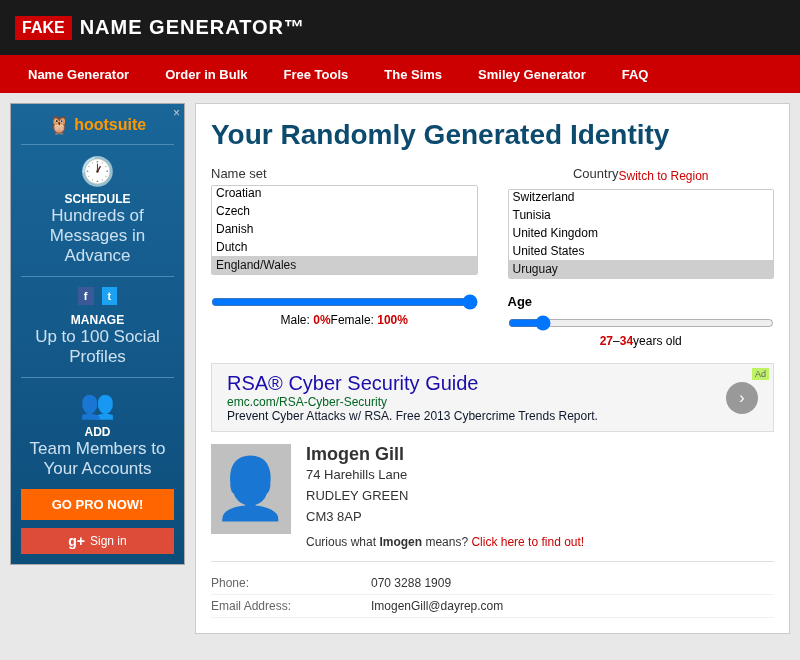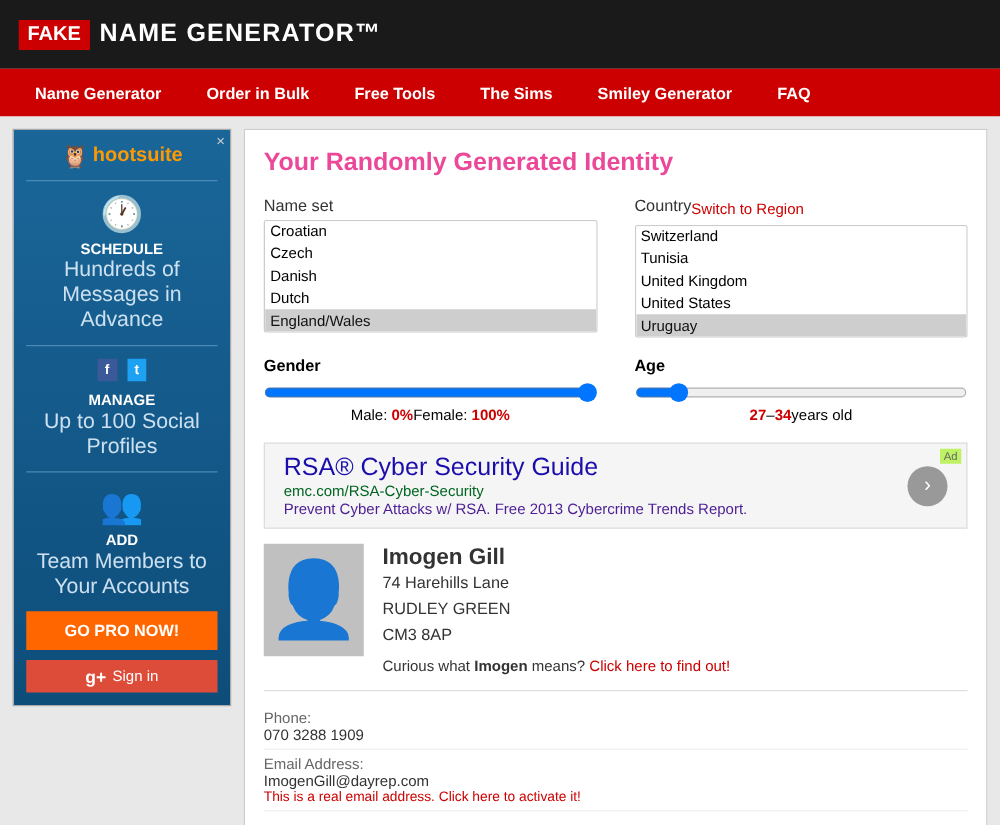--- a/index.html
+++ b/index.html
@@ -29,27 +29,27 @@
     .ad-title { font-weight: bold; font-size: 12px; color: white; }
     .ad-desc { font-size: 17px; color: #cce0f0; }
     .go-pro-btn { background: #ff6600; color: white; font-weight: bold; padding: 8px 15px; margin: 8px 0; cursor: pointer; font-size: 13px; display: block; width: 100%; border: none; text-align: center; }
     .gplus-btn { background: #dd4b39; color: white; font-size: 12px; padding: 5px 10px; display: flex; align-items: center; gap: 5px; justify-content: center; cursor: pointer; border: none; width: 100%; }
     .gplus-icon { font-weight: bold; font-size: 14px; }
     .divider-line { border-top: 1px solid #4a8ab5; margin: 6px 0; }
 
     
     #content { flex: 1; background: white; border: 1px solid #ccc; padding: 15px; }
 
-    .section-title { font-size: 20px; font-weight: bold; color: #ec4899; margin-bottom: 15px; }
+    .section-title { font-size: 28px; font-weight: bold; color: #0c4a6e; margin-bottom: 15px; }
 
     
     .form-row { display: flex; gap: 30px; margin-bottom: 15px; }
     .form-group { flex: 1; }
     .form-label { font-weight: normal; font-size: 13px; margin-bottom: 4px; color: #333; }
-    .form-label-row { display: flex; justify-content: flex-start; align-items: center; margin-bottom: 4px; }
+    .form-label-row { display: flex; justify-content: center; align-items: center; margin-bottom: 4px; }
     .switch-link { color: #cc0000; font-size: 12px; cursor: pointer; }
 
     select { width: 100%; height: 90px; border: 1px solid #ccc; font-size: 12px; }
     select option { padding: 2px 4px; }
 
     
     .slider-row { display: flex; gap: 30px; margin-bottom: 15px; align-items: flex-start; }
     .slider-group { flex: 1; }
     .slider-label { font-weight: bold; font-size: 13px; margin-bottom: 6px; }
     input[type=range] { width: 100%; }
@@ -60,37 +60,37 @@
     .btn-row { display: flex; gap: 10px; align-items: center; margin-bottom: 15px; }
     .btn-generate { background: #cc0000; color: white; font-weight: bold; padding: 7px 16px; border: none; cursor: pointer; font-size: 13px; }
     .btn-basic { background: none; border: none; color: #333; cursor: pointer; font-size: 13px; }
 
     
     .ad-banner { background: #f5f5f5; border: 1px solid #ddd; padding: 8px 15px; margin-bottom: 12px; position: relative; display: flex; align-items: center; gap: 10px; }
     .ad-badge { position: absolute; top: 4px; right: 4px; background: #bef264; color: #666; font-size: 9px; padding: 1px 3px; }
     .ad-content { flex: 1; }
     .ad-title-main { font-size: 20px; color: #1a0dab; font-weight: normal; cursor: pointer; }
     .ad-url { color: #006621; font-size: 12px; }
-    .ad-desc-text { font-size: 12px; color: #4c1d95; }
+    .ad-desc-text { font-size: 12px; color: #0f172a; }
     .ad-arrow-btn { background: #999; color: white; border-radius: 50%; width: 32px; height: 32px; display: flex; align-items: center; justify-content: center; font-size: 16px; cursor: pointer; border: none; min-width: 32px; }
 
     
     .profile-section { display: flex; gap: 15px; margin-top: 10px; }
     .avatar-box { width: 80px; min-width: 80px; height: 90px; background: #c0c0c0; display: flex; align-items: center; justify-content: center; overflow: hidden; }
     .avatar-silhouette { font-size: 60px; color: #888; line-height: 1; }
     .profile-info { flex: 1; }
     .profile-name { font-size: 18px; font-weight: bold; color: #333; }
     .profile-address { color: #333; font-size: 13px; line-height: 1.6; }
     .name-meaning { font-size: 12px; color: #333; margin-top: 8px; }
     .name-bold { font-weight: bold; }
     .name-link { color: #cc0000; cursor: pointer; }
 
     
     .details-table { margin-top: 12px; border-top: 1px solid #e0e0e0; padding-top: 10px; }
-    .detail-row { display: flex; padding: 4px 0; border-bottom: 1px solid #f0f0f0; flex-direction: column; }
+    .detail-row { display: flex; padding: 4px 0; border-bottom: 1px solid #f0f0f0; }
     .detail-label { width: 160px; color: #666; font-size: 12px; }
     .detail-value { color: #333; font-size: 12px; }
     .detail-sub { color: #cc0000; font-size: 11px; cursor: pointer; }
 
     
     .ad-social-icons { display: flex; gap: 8px; justify-content: center; margin: 8px 0; }
     .social-icon-fb { background: #3b5998; color: white; padding: 3px 6px; font-size: 11px; font-weight: bold; }
     .social-icon-tw { background: #1da1f2; color: white; padding: 3px 6px; font-size: 11px; font-weight: bold; }
   </style>
 </head>
@@ -176,21 +176,20 @@
           <option>Tunisia</option>
           <option selected="">United Kingdom</option>
           <option>United States</option>
           <option selected="">Uruguay</option>
         </select>
       </div>
     </div>
 
     <div class="slider-row">
       <div class="slider-group">
-        <div class="slider-label">Gender</div>
         <input type="range" min="0" max="100" value="100" style="">
         <div class="slider-values">
           <span><span>Male:</span> <span class="slider-value-red">0%</span></span>
           <span><span>Female:</span> <span class="slider-value-red">100%</span></span>
         </div>
       </div>
       <div class="slider-group">
         <div class="slider-label">Age</div>
         <input type="range" min="18" max="100" value="27" style="">
         <div class="slider-values">
@@ -235,20 +234,19 @@
 
     <div class="details-table">
       <div class="detail-row">
         <div class="detail-label">Phone:</div>
         <div class="detail-value">070 3288 1909</div>
       </div>
       <div class="detail-row">
         <div class="detail-label">Email Address:</div>
         <div class="detail-value">
           <div>ImogenGill@dayrep.com</div>
-          <div class="detail-sub">This is a real email address. Click here to activate it!</div>
         </div>
       </div>
 
     </div>
 
   </div>
 </div>
 
 </body></html>

